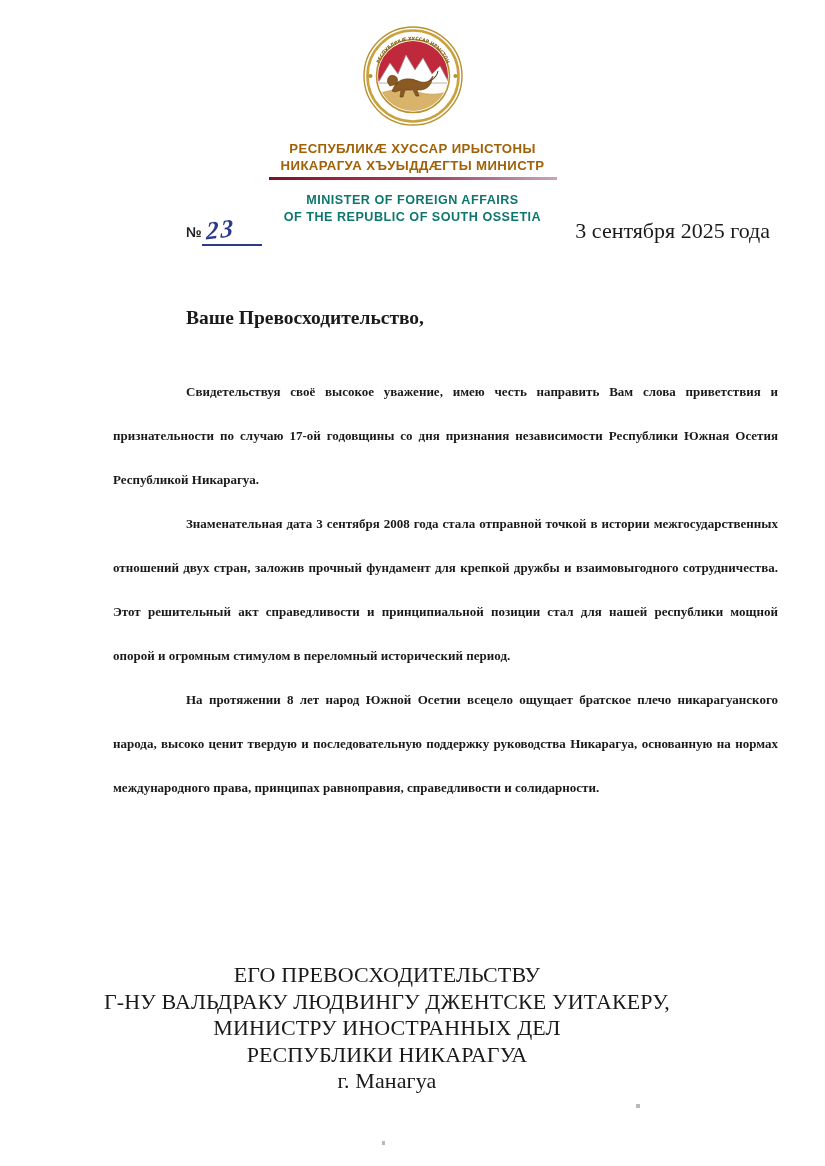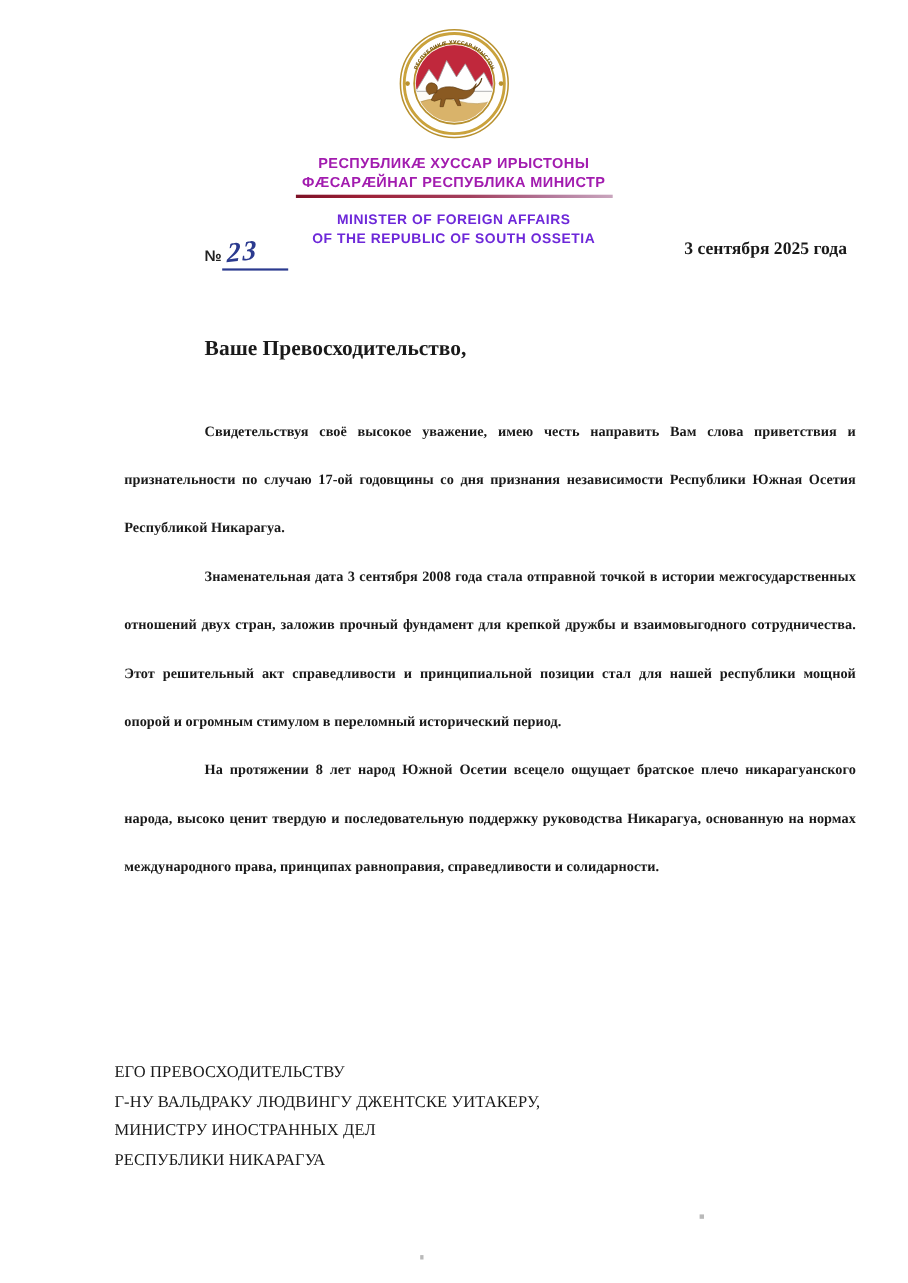--- a/index.html
+++ b/index.html
@@ -34,37 +34,37 @@
     position: relative;
   }
   .emblem-wrap svg { display: block; }
 
   .org-name-oss {
     font-family: "Liberation Sans", "DejaVu Sans", sans-serif;
     font-weight: bold;
     font-size: 13.2px;
     letter-spacing: 0.4px;
     line-height: 17px;
-    color: #a21caf;
+    color: #a16207;
     margin: 0;
     padding: 0;
   }
   .gradient-rule {
     width: 288px;
     height: 3px;
     margin: 3px auto 0 auto;
     background: linear-gradient(to right, #7d1126 0%, #9e2138 22%, #a3405e 55%, #b3789a 80%, #c9a5bd 100%);
   }
   .org-name-en {
     font-family: "Liberation Sans", "DejaVu Sans", sans-serif;
     font-weight: bold;
     font-size: 12.6px;
     letter-spacing: 0.5px;
     line-height: 17px;
-    color: #6d28d9;
+    color: #0f766e;
     margin: 12px 0 16px 0;
   }
 
   
   .refline {
     position: absolute;
     left: 0;
     top: 218px;
     width: 100%;
     height: 40px;
@@ -96,24 +96,23 @@
     left: 202px;
     top: 26px;
     width: 60px;
     height: 1.6px;
     background: #2b3a8f;
   }
   .doc-date {
     position: absolute;
     right: 55px;
     top: 0px;
-    font-size: 16px;
+    font-size: 22px;
     color: #1a1a1a;
     white-space: nowrap;
-    font-weight: bold;
   }
 
   
   .body-block {
     position: absolute;
     left: 113px;
     top: 308px;
     width: 665px;
     font-weight: bold;
   }
@@ -131,23 +130,24 @@
     text-indent: 73px;
     text-justify: inter-word;
   }
   p.para + p.para { margin-top: 0; }
 
   
   .addressee {
     position: absolute;
     left: 104px;
     top: 962px;
-    font-size: 15px;
+    font-size: 22px;
     line-height: 26.5px;
     letter-spacing: 0.1px;
+    text-align: center;
   }
   .addressee div { white-space: nowrap; }
   .addressee .city {
     font-variant: normal;
   }
 
   
   .speck {
     position: absolute;
     background: #b9b9b9;
@@ -202,21 +202,21 @@
 
           <path d="M 31 64 Q 27 60 29 56 Q 31 52 36 54 Q 40 56 38 62 Z" fill="#8a5a22" stroke="#5f3c12" stroke-width="0.6"></path>
 
           <path d="M 71 59 Q 78 55 79 49" fill="none" stroke="#5f3c12" stroke-width="1.1"></path>
         </g>
       </svg>
     </div>
 
     <div class="org-name-oss">
       <div>РЕСПУБЛИКÆ ХУССАР ИРЫСТОНЫ</div>
-      <div>ФÆСАРÆЙНАГ РЕСПУБЛИКА МИНИСТР</div>
+      <div>НИКАРАГУА ХЪУЫДДÆГТЫ МИНИСТР</div>
     </div>
 
     <div class="gradient-rule"></div>
 
     <div class="org-name-en">
       <div>MINISTER OF FOREIGN AFFAIRS</div>
       <div>OF THE REPUBLIC OF SOUTH OSSETIA</div>
     </div>
   </div>
 
@@ -232,18 +232,19 @@
     <p class="para">Свидетельствуя своё высокое уважение, имею честь направить Вам слова приветствия и признательности по случаю 17-ой годовщины со дня признания независимости Республики Южная Осетия Республикой Никарагуа.</p>
     <p class="para">Знаменательная дата 3 сентября 2008 года стала отправной точкой в истории межгосударственных отношений двух стран, заложив прочный фундамент для крепкой дружбы и взаимовыгодного сотрудничества. Этот решительный акт справедливости и принципиальной позиции стал для нашей республики мощной опорой и огромным стимулом в переломный исторический период.</p>
     <p class="para">На протяжении 8 лет народ Южной Осетии всецело ощущает братское плечо никарагуанского народа, высоко ценит твердую и последовательную поддержку руководства Никарагуа, основанную на нормах международного права, принципах равноправия,  справедливости и солидарности.</p>
   </div>
 
   <div class="addressee">
     <div>ЕГО ПРЕВОСХОДИТЕЛЬСТВУ</div>
     <div>Г-НУ ВАЛЬДРАКУ ЛЮДВИНГУ ДЖЕНТСКЕ УИТАКЕРУ,</div>
     <div>МИНИСТРУ ИНОСТРАННЫХ ДЕЛ</div>
     <div>РЕСПУБЛИКИ НИКАРАГУА</div>
+    <div class="city">г. Манагуа</div>
   </div>
 
   <span class="speck s1"></span>
   <span class="speck s2"></span>
 
 </div>
 
 </body></html>

